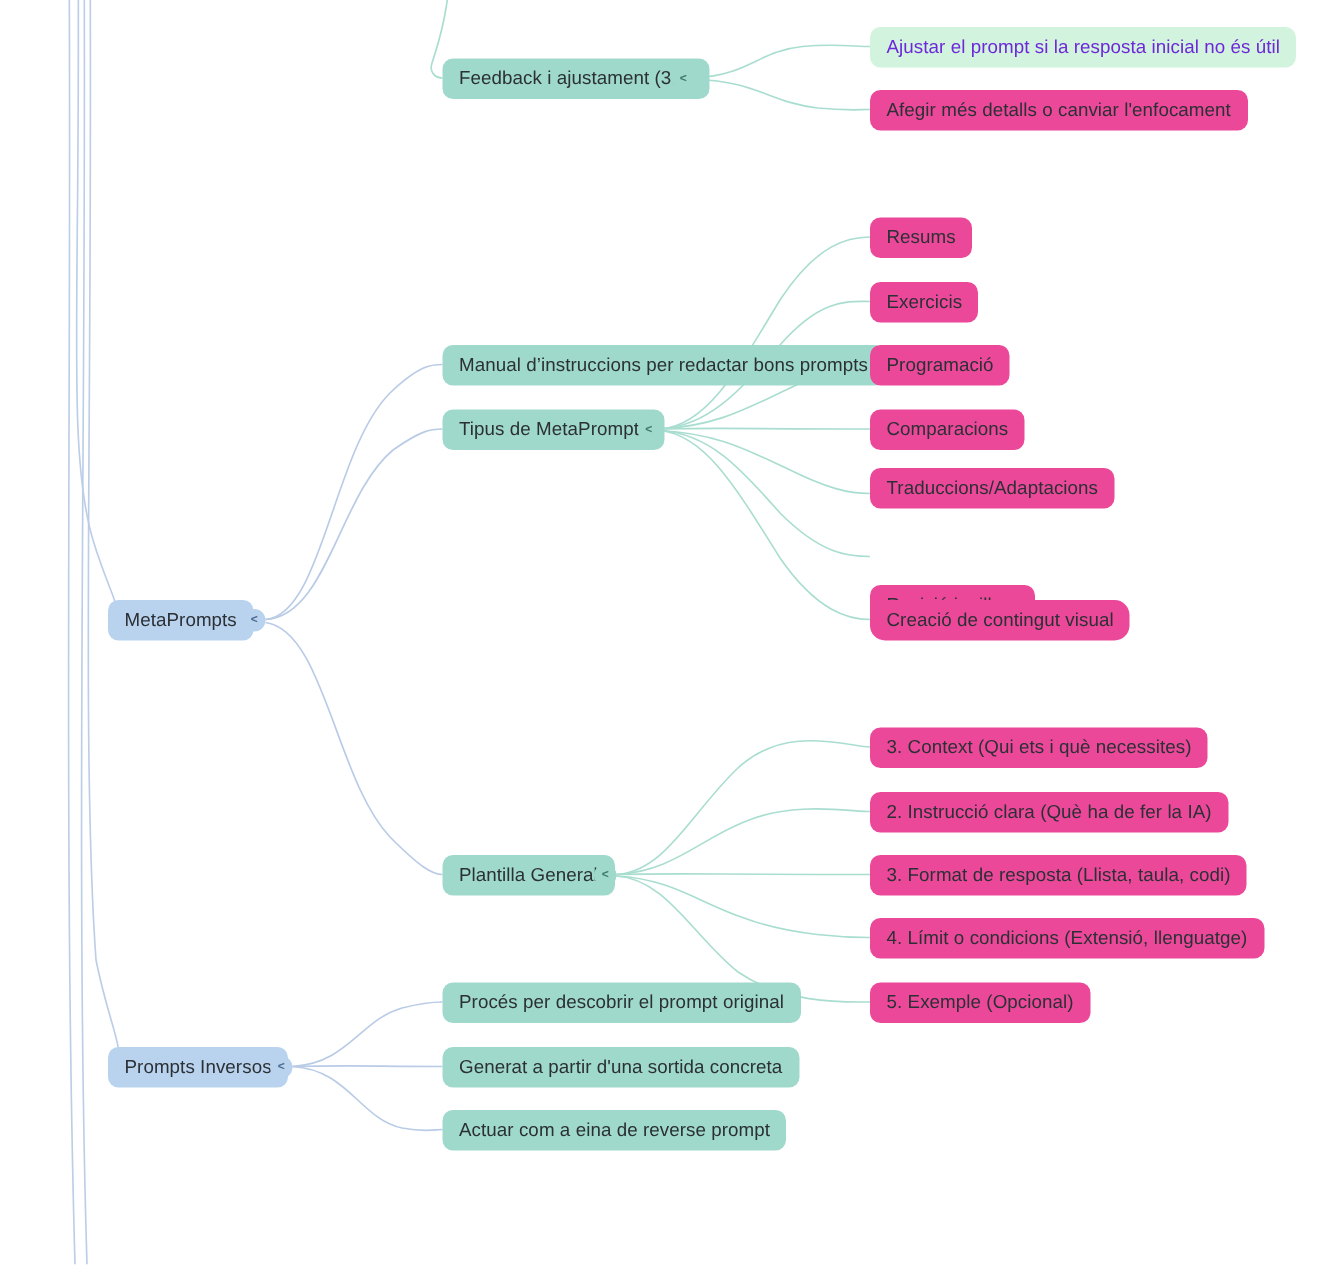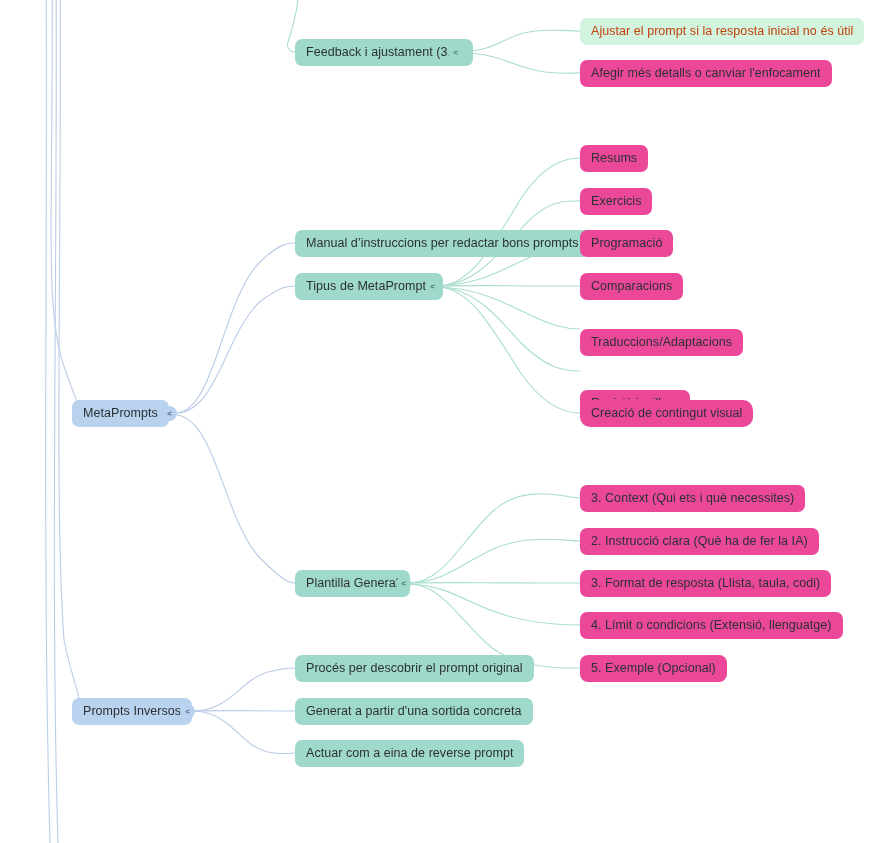--- a/index.html
+++ b/index.html
@@ -23,21 +23,21 @@
     height:27px;
     font-size:12.5px;
     line-height:1;
     color:#2b3035;
     white-space:nowrap;
     letter-spacing:0.05px;
   }
   .node.lvl1{ background:#b9d3ef; }
   .node.lvl2{ background:#9fd9cb; }
   .node.lvl3{ background:#ec4899; }
-  .node.faded{ background:#d2f3dd; color:#c2410c; }
+  .node.faded{ background:#d2f3dd; color:#6d28d9; }
 
   .toggle{
     position:absolute;
     width:15px;height:15px;
     border-radius:50%;
     display:flex;align-items:center;justify-content:center;
     font-size:8px;
     line-height:1;
     font-weight:700;
     cursor:pointer;
@@ -135,21 +135,21 @@
   </div>
   <div class="node lvl3" style="left:580px;top:188px;">
     <span>Exercicis</span>
   </div>
   <div class="node lvl3" style="left:580px;top:230px;">
     <span>Programació</span>
   </div>
   <div class="node lvl3" style="left:580px;top:273px;">
     <span>Comparacions</span>
   </div>
-  <div class="node lvl3" style="left:580px;top:329px;">
+  <div class="node lvl3" style="left:580px;top:312px;">
     <span>Traduccions/Adaptacions</span>
   </div>
   <div class="node lvl3" style="left:580px;top:358px;margin-top:32px;">
     <span>Revisió i millora</span>
   </div>
   <div class="node lvl3" style="left:580px;top:400px;border-radius:10px;">
     <span>Creació de contingut visual</span>
   </div>
 
   <div class="node lvl2" style="left:295px;top:570px;">
@@ -164,21 +164,21 @@
   </div>
   <div class="node lvl3" style="left:580px;top:528px;">
     <span>2. Instrucció clara (Què ha de fer la IA)</span>
   </div>
   <div class="node lvl3" style="left:580px;top:570px;">
     <span>3. Format de resposta (Llista, taula, codi)</span>
   </div>
   <div class="node lvl3" style="left:580px;top:612px;">
     <span>4. Límit o condicions (Extensió, llenguatge)</span>
   </div>
-  <div class="node lvl3" style="left:580px;top:655px;border-radius:8px;">
+  <div class="node lvl3" style="left:580px;top:655px;">
     <span>5. Exemple (Opcional)</span>
   </div>
 
   <div class="node lvl1" style="left:72px;top:698px;">
     <span>Prompts Inversos</span>
   </div>
   <div class="toggle blue" style="left:180px;top:704px;">
     <span class="chev">&lt;</span>
   </div>
 

